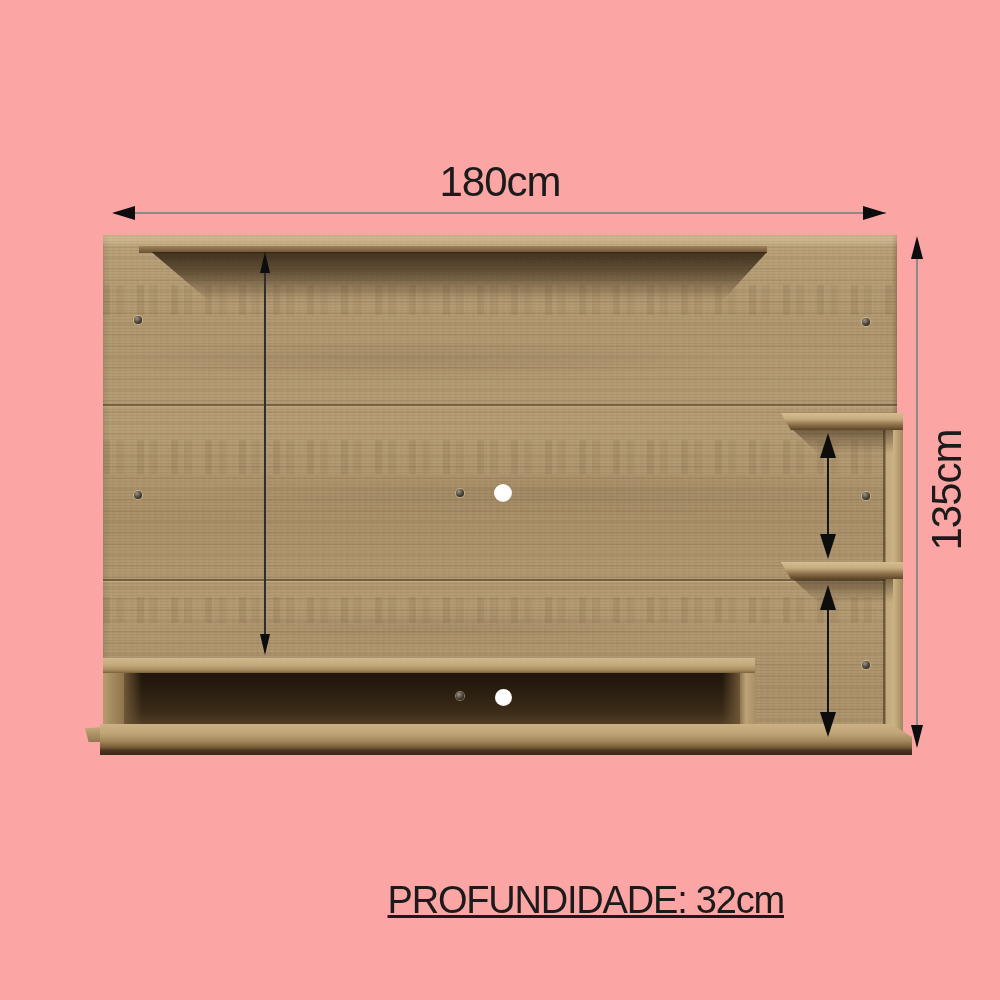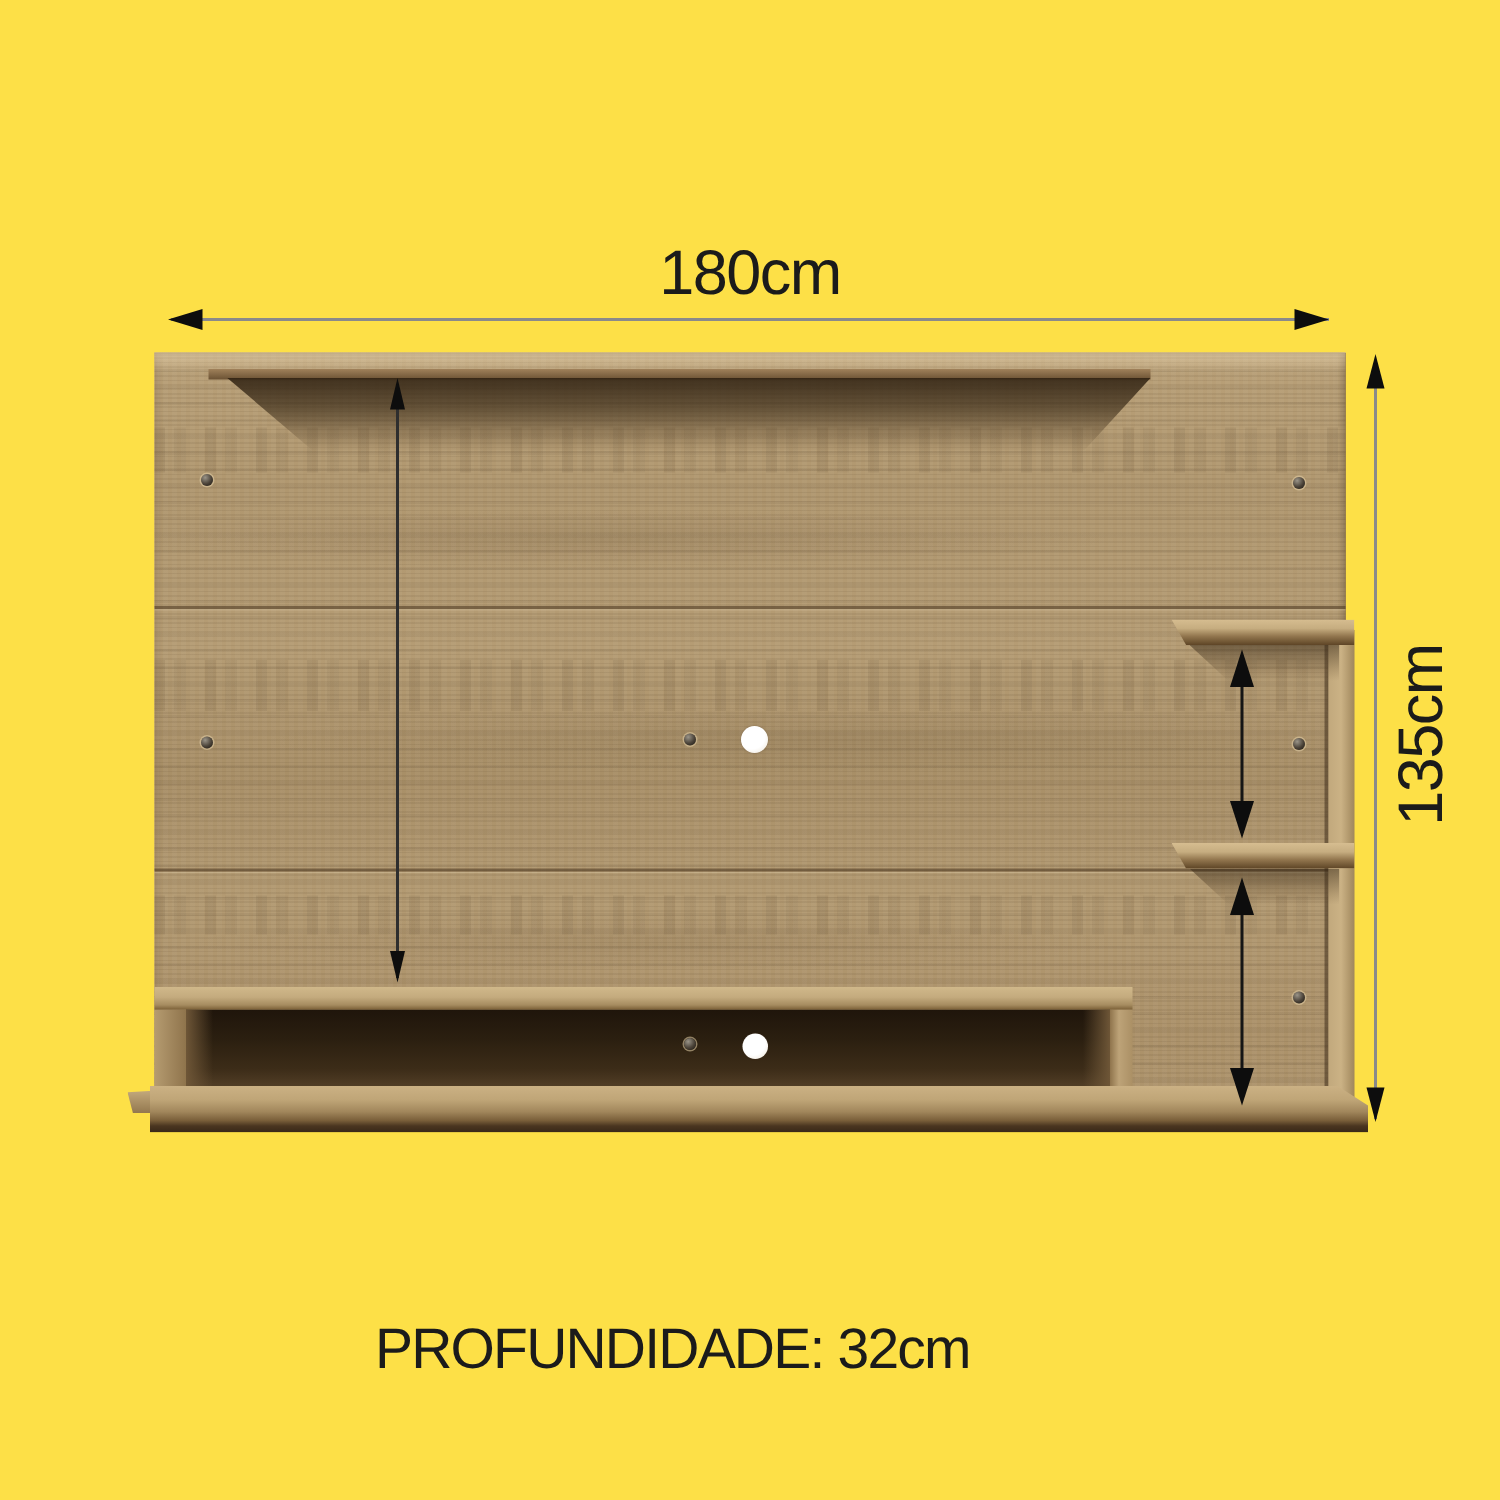--- a/index.html
+++ b/index.html
@@ -1,26 +1,26 @@
 <!DOCTYPE html>
 <html><head>
 <meta charset="utf-8">
 <style>
   * { margin:0; padding:0; box-sizing:border-box; }
   html,body { background:#ffffff; }
   body { font-family:"Liberation Sans","DejaVu Sans",sans-serif; color:#1b1b1b; }
-  .stage { position:relative; width:1000px; height:1000px; background:#fde047; overflow:hidden; }
+  .stage { position:relative; width:1000px; height:1000px; background:#fca5a5; overflow:hidden; }
 
   
   .dim-text { position:absolute; font-size:42px; letter-spacing:-1px; color:#1b1b1b;
               display:flex; align-items:center; justify-content:center; white-space:nowrap; }
   .dim-text.rot { transform:rotate(-90deg); }
   .dim-small { font-size:40px; }
-  .depth-text { position:absolute; left:250px; top:879px; width:534px; text-align:left;
-                font-size:38px; letter-spacing:-1.2px; color:#1b1b1b; white-space:nowrap; }
+  .depth-text { position:absolute; left:250px; top:879px; width:534px; text-align:right;
+                font-size:38px; letter-spacing:-1.2px; color:#1b1b1b; white-space:nowrap;text-decoration:underline; }
 
   
   .dline { position:absolute; background:#8a8a8a; z-index:6; }
   .dline.dark { background:#2e2e2e; }
   .dline.black { background:#151515; }
   .ah { position:absolute; width:0; height:0; z-index:7; }
   .ah-left  { border-top:7px solid transparent; border-bottom:7px solid transparent; border-right:23px solid #0d0d0d; }
   .ah-right { border-top:7px solid transparent; border-bottom:7px solid transparent; border-left:23px solid #0d0d0d; }
   .ah-up    { border-left:6px solid transparent; border-right:6px solid transparent; border-bottom:23px solid #0d0d0d; }
   .ah-down  { border-left:6px solid transparent; border-right:6px solid transparent; border-top:23px solid #0d0d0d; }

